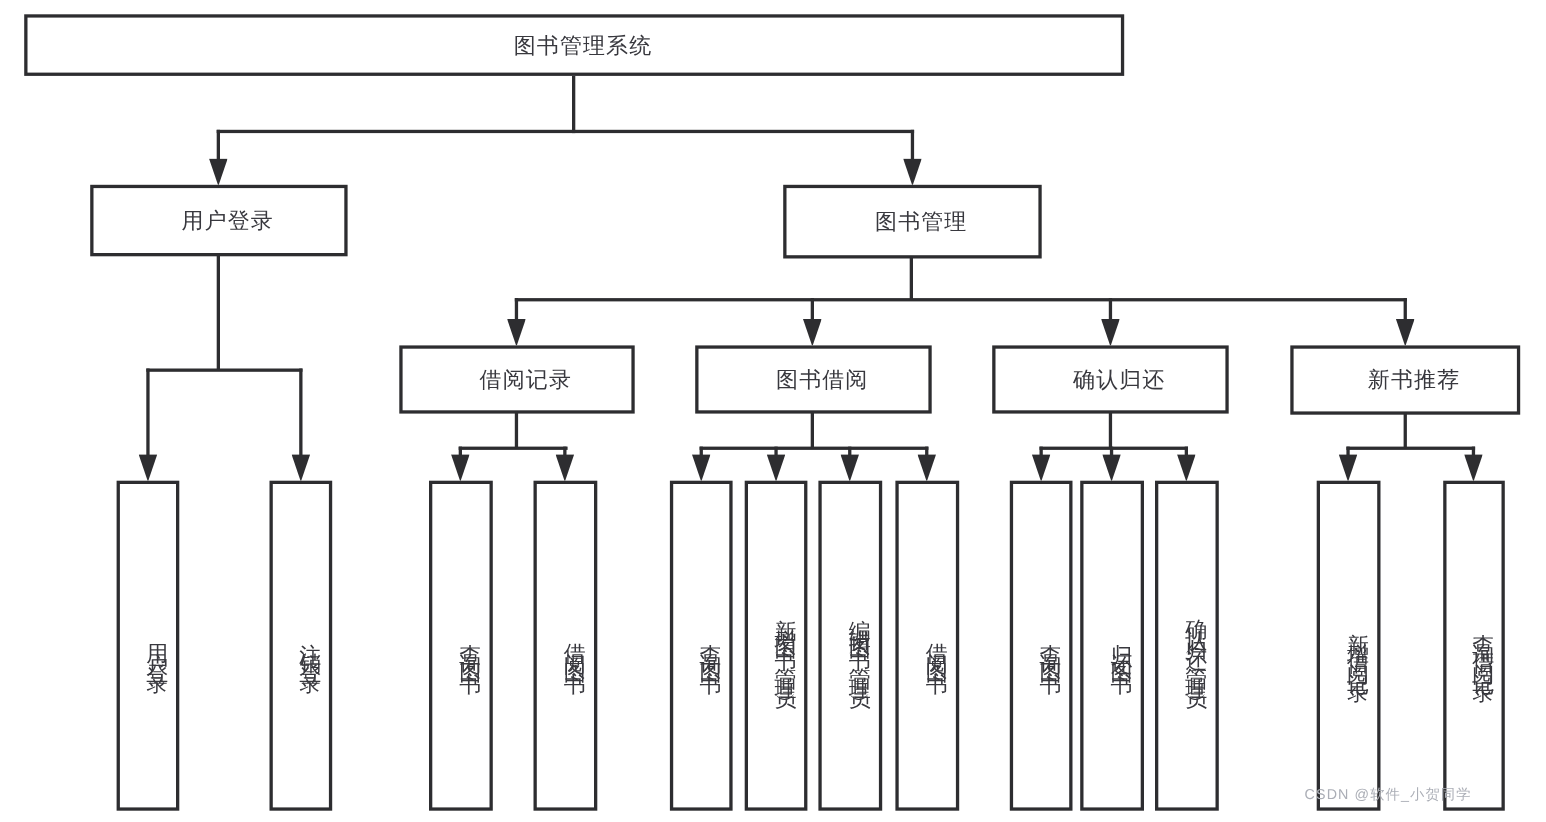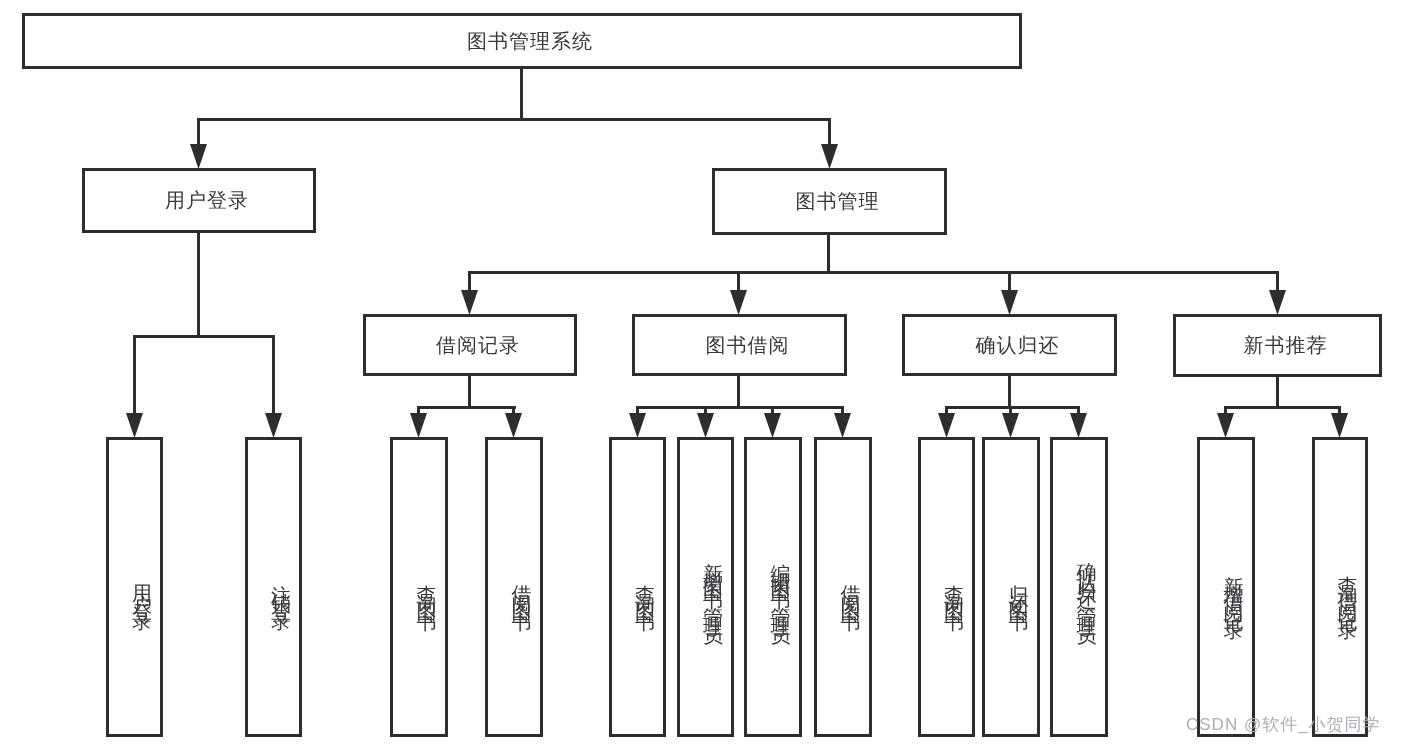--- a/index.html
+++ b/index.html
@@ -45,21 +45,21 @@
   .vl{position:absolute;width:3px;background:var(--line);}
   .hl{position:absolute;height:3px;background:var(--line);}
   .ah{
     position:absolute;width:17px;height:25px;
     background:var(--line);
     clip-path:polygon(50% 100%,0 0,100% 0);
   }
   .watermark{
     position:absolute;
     left:1186px;top:713px;
-    font-size:17px;
+    font-size:13px;
     color:var(--watermark);
     white-space:nowrap;
     z-index:5;
     letter-spacing:1px;
   }
 </style>
 </head>
 <body>
 
 <div class="stage">

